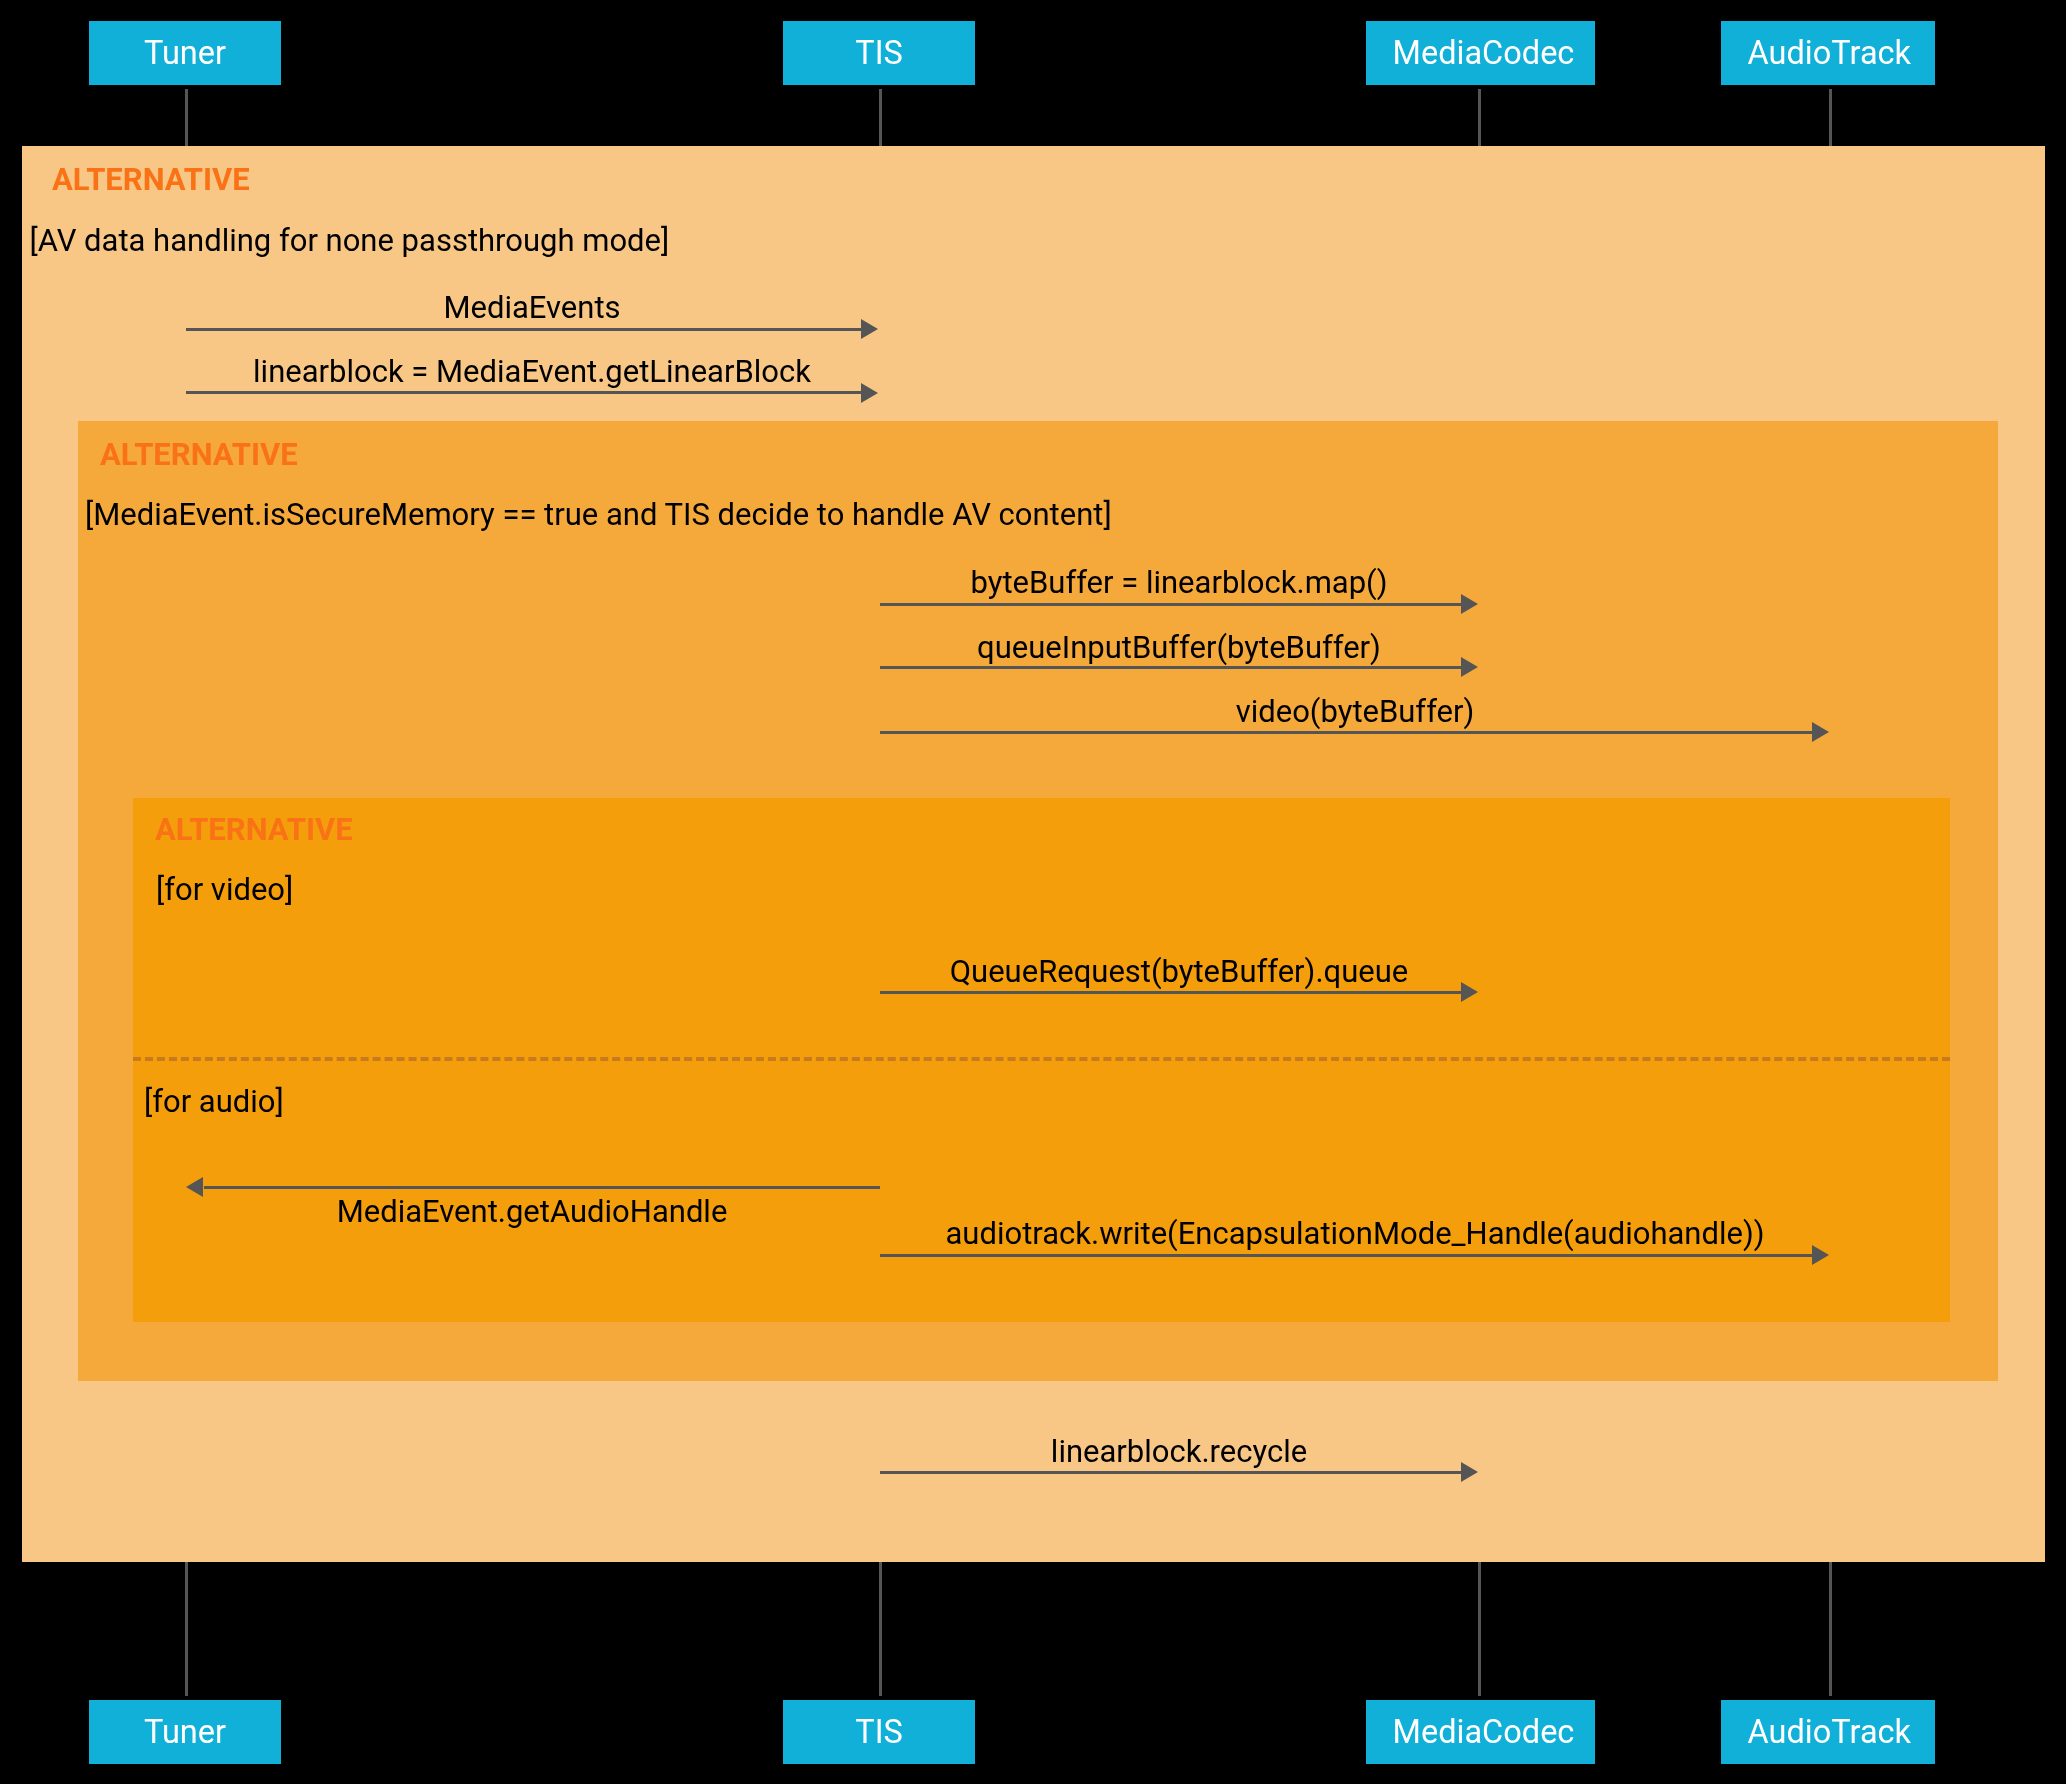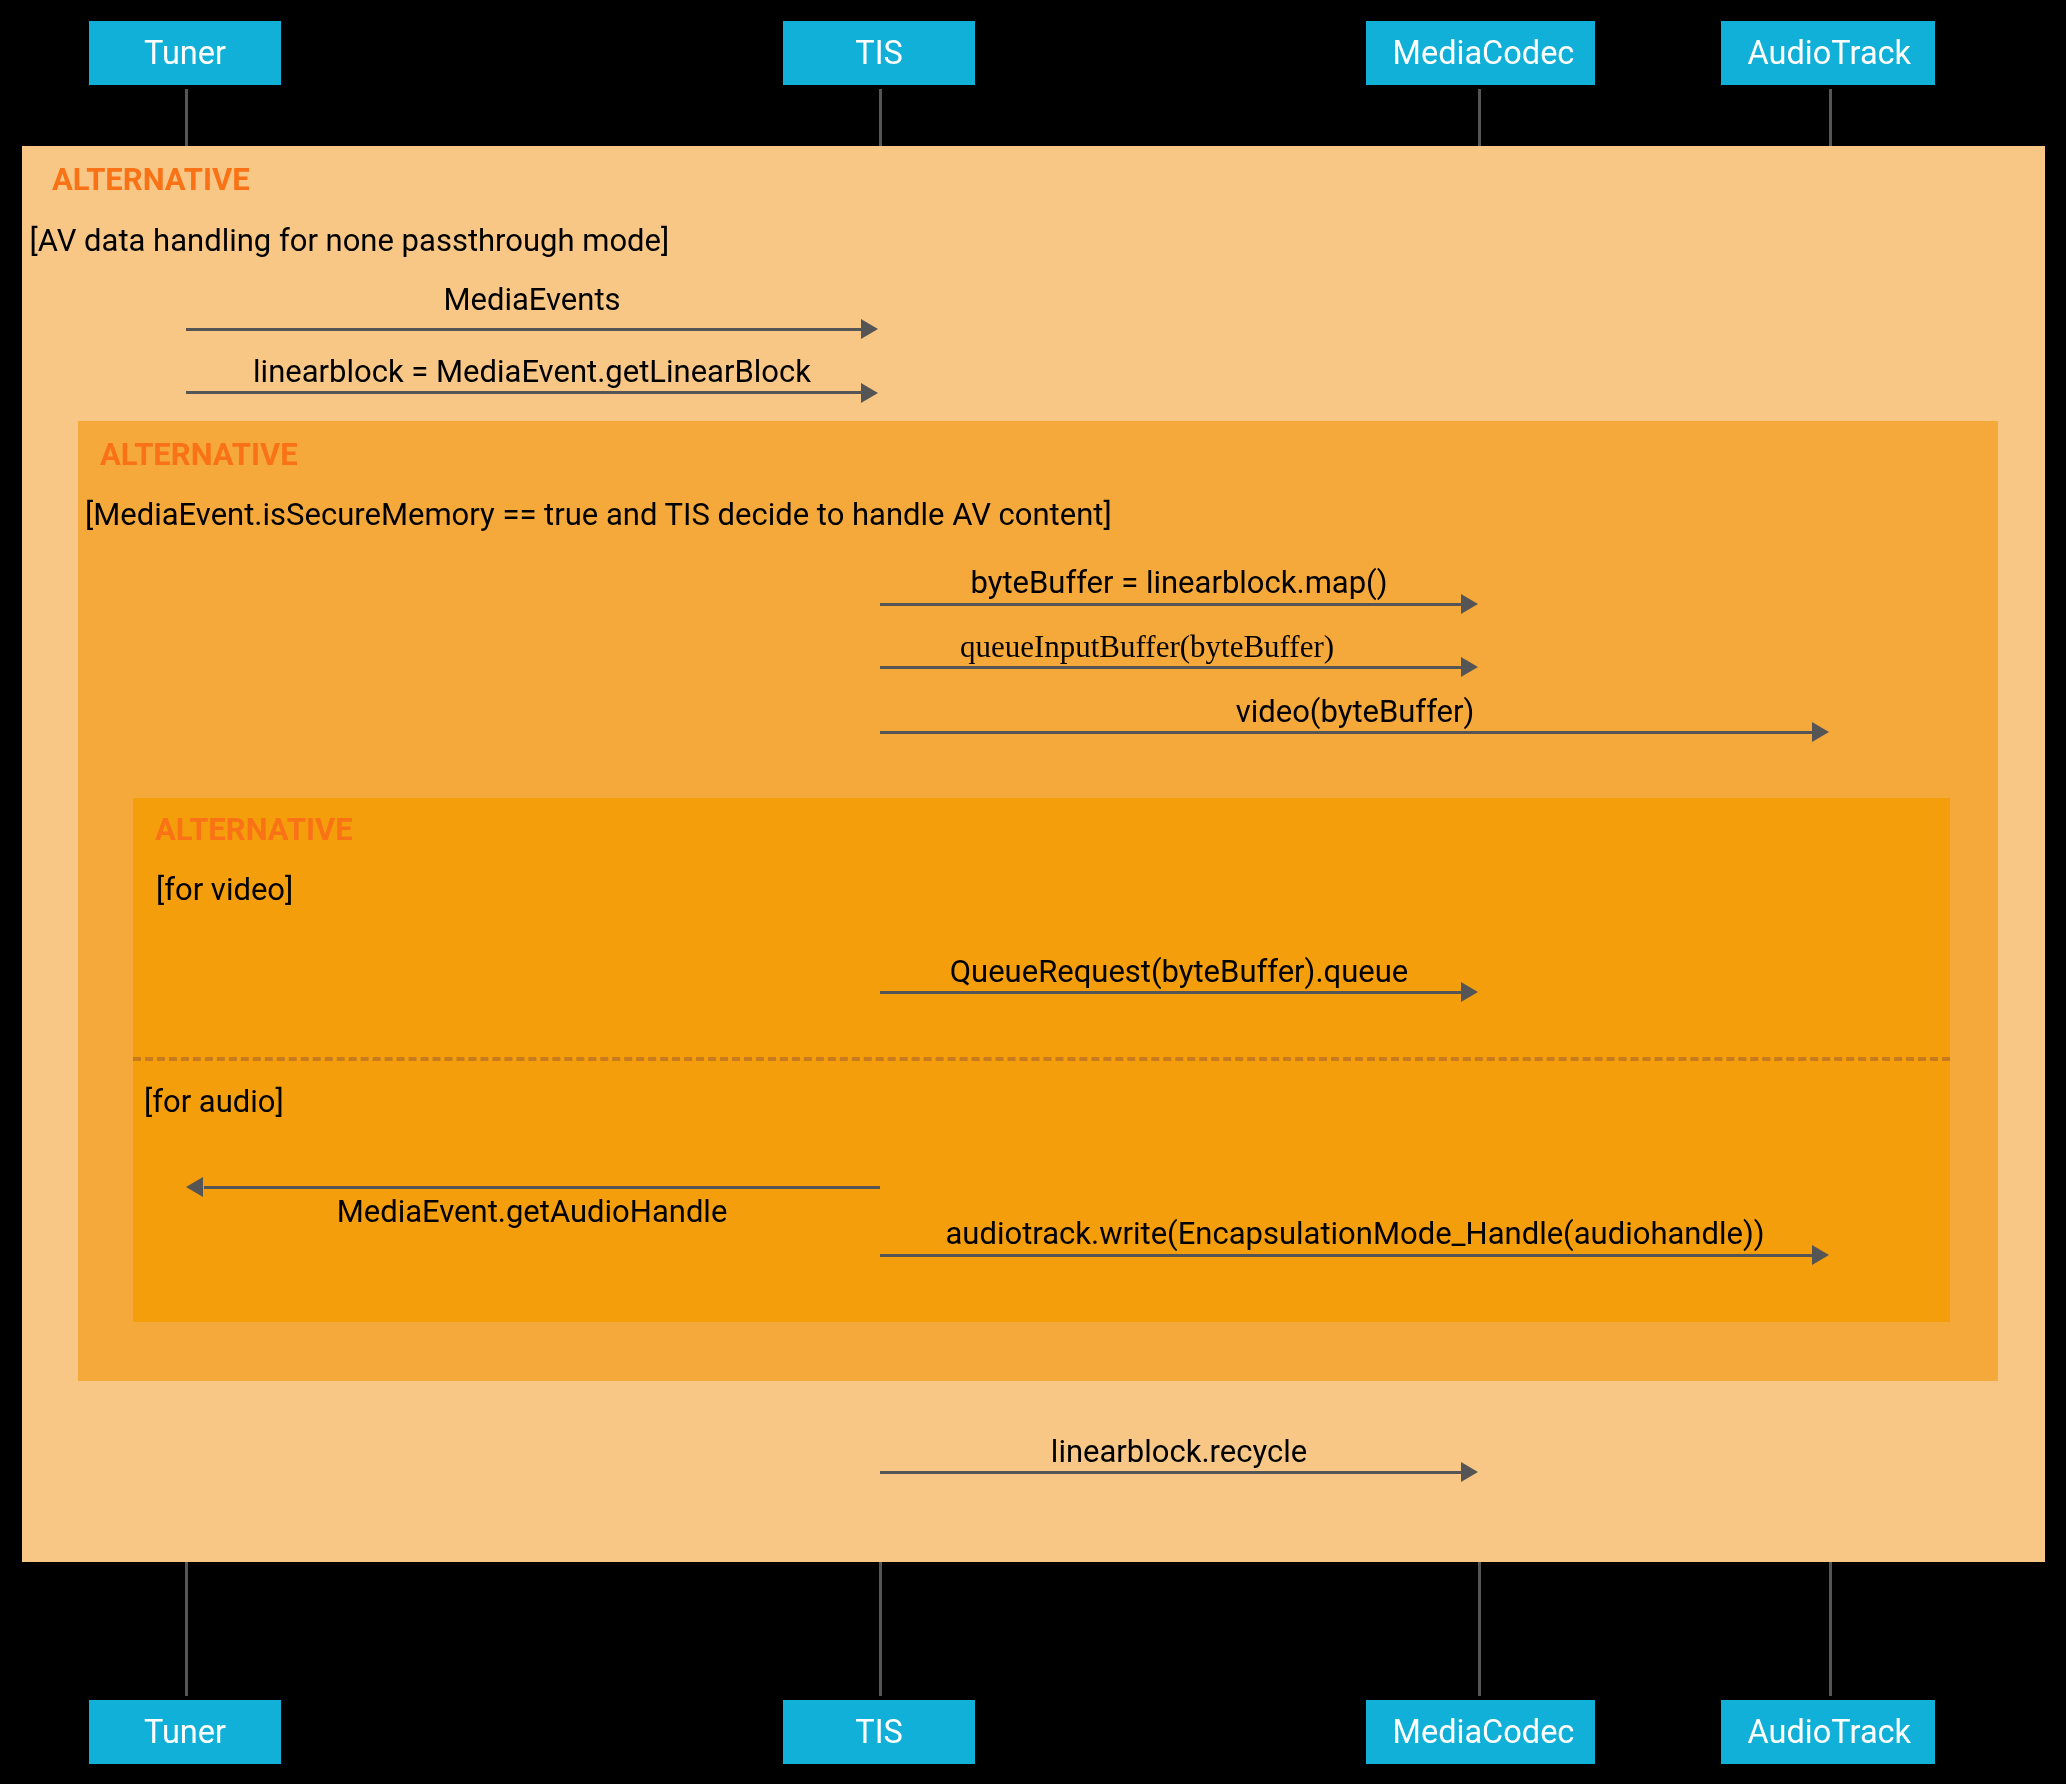--- a/index.html
+++ b/index.html
@@ -107,37 +107,37 @@
 
 <div class="actor-box" style="bottom:20.7px; left:89px; width:192px;">Tuner</div>
 <div class="actor-box" style="bottom:20.7px; left:783px; width:192px;">TIS</div>
 <div class="actor-box" style="bottom:20.7px; left:1366px; width:229px;">MediaCodec</div>
 <div class="actor-box" style="bottom:20.7px; left:1721px; width:214px;">AudioTrack</div>
 
 <div class="alt-box level0" style="left:22px; top:146px; width:2023px; height:1416px;"></div>
 <div class="alt-label" style="left:52px; top:161px;">ALTERNATIVE</div>
 <div class="alt-cond" style="left:29.5px; top:222px;">[AV data handling for none passthrough mode]</div>
 
-<div class="msg-label" style="left:532px; top:281px;">MediaEvents</div>
+<div class="msg-label" style="left:532px; top:289px;">MediaEvents</div>
 <div class="msg" style="left:186px; top:328px; width:678px;"></div>
 <div class="arrow-right" style="left:861px; top:319px;"></div>
 
 <div class="msg-label" style="left:532px; top:353px;">linearblock = MediaEvent.getLinearBlock</div>
 <div class="msg" style="left:186px; top:391px; width:678px;"></div>
 <div class="arrow-right" style="left:861px; top:383px;"></div>
 
 <div class="alt-box level1" style="left:78px; top:421px; width:1920px; height:960px;"></div>
 <div class="alt-label" style="left:100px; top:436px;">ALTERNATIVE</div>
 <div class="alt-cond" style="left:85px; top:496px;">[MediaEvent.isSecureMemory == true and TIS decide to handle AV content]</div>
 
 <div class="msg-label" style="left:1179px; top:564px;">byteBuffer = linearblock.map()</div>
 <div class="msg" style="left:880px; top:603px; width:583px;"></div>
 <div class="arrow-right" style="left:1461px; top:594px;"></div>
 
-<div class="msg-label" style="left:1147px; top:629px;font-family:Liberation Serif, serif;">queueInputBuffer(byteBuffer)</div>
+<div class="msg-label" style="left:1179px; top:629px;">queueInputBuffer(byteBuffer)</div>
 <div class="msg" style="left:880px; top:666px; width:583px;"></div>
 <div class="arrow-right" style="left:1461px; top:657px;"></div>
 
 <div class="msg-label" style="left:1355px; top:693px;">video(byteBuffer)</div>
 <div class="msg" style="left:880px; top:731px; width:935px;"></div>
 <div class="arrow-right" style="left:1812px; top:722px;"></div>
 
 <div class="alt-box level2" style="left:133px; top:798px; width:1817px; height:524px;"></div>
 <div class="alt-label" style="left:155px; top:811px;">ALTERNATIVE</div>
 <div class="alt-cond" style="left:156px; top:871px;">[for video]</div>

